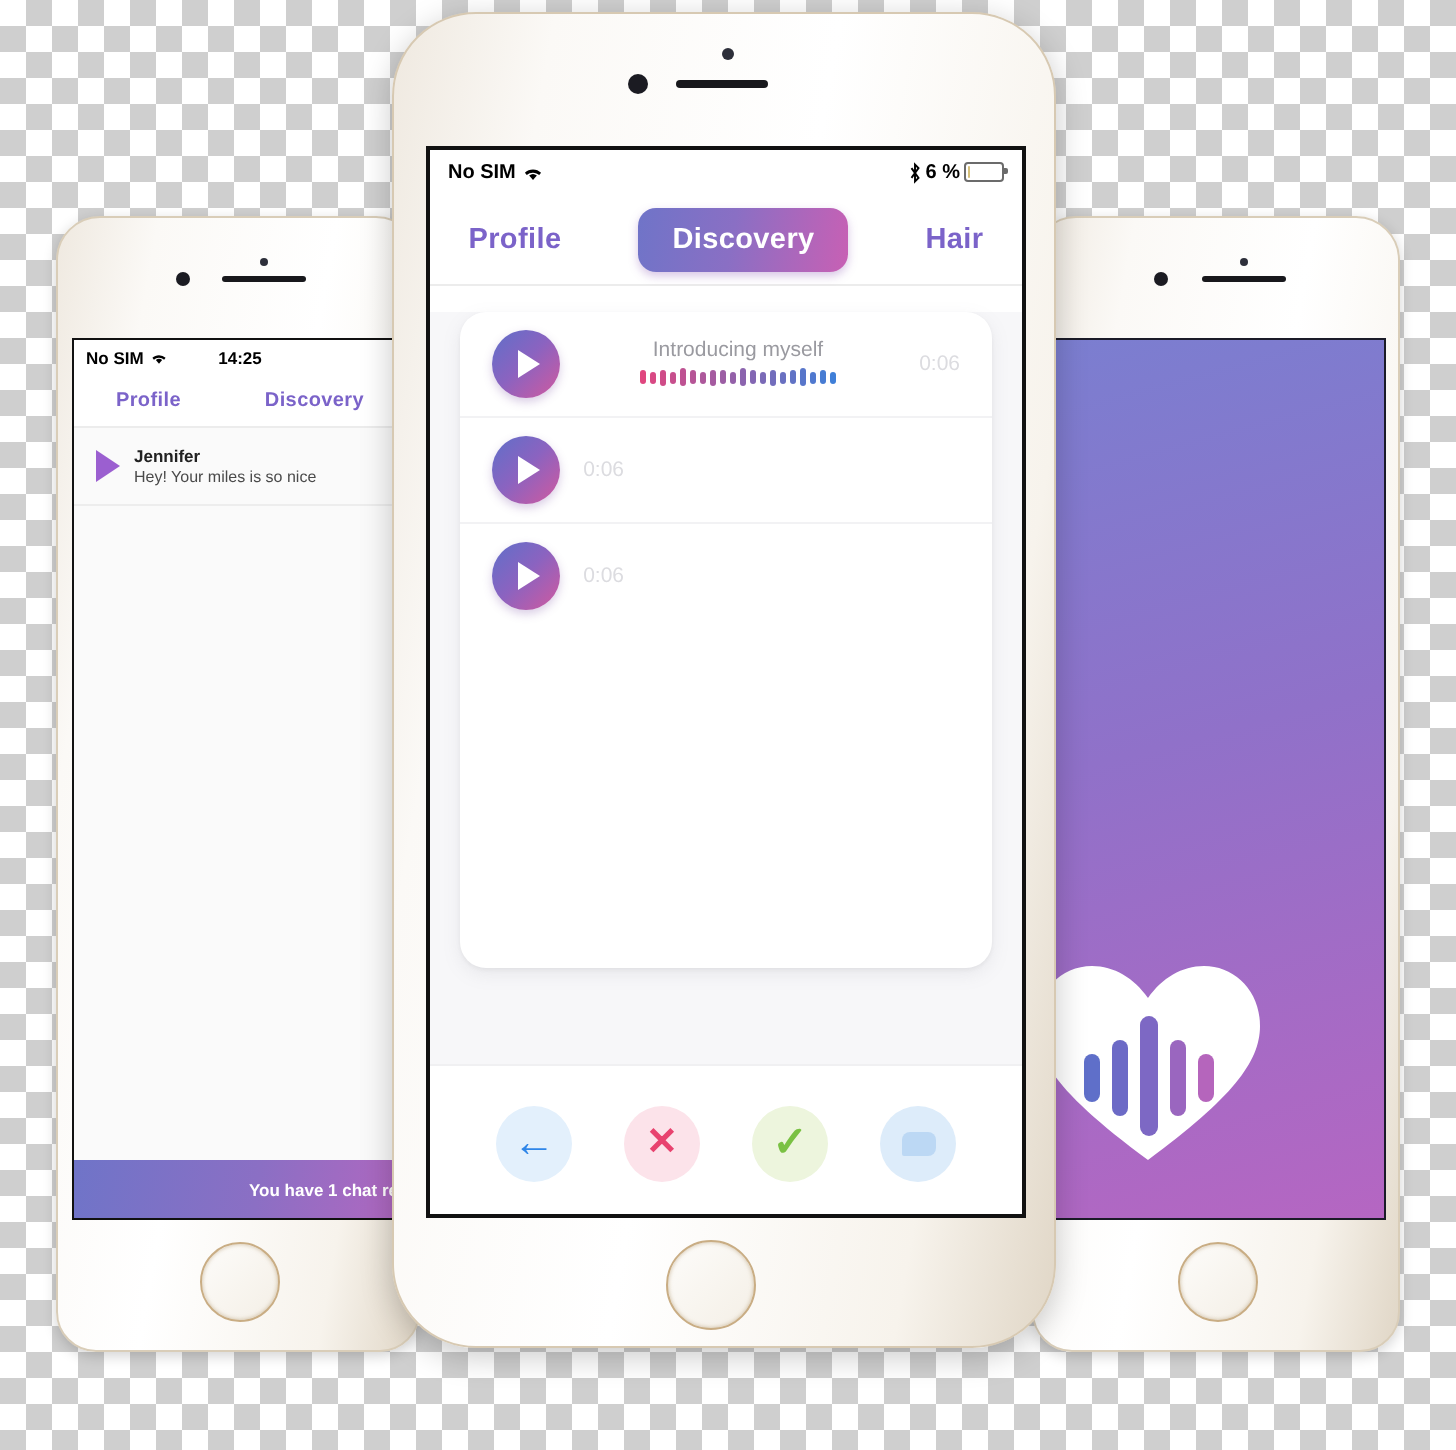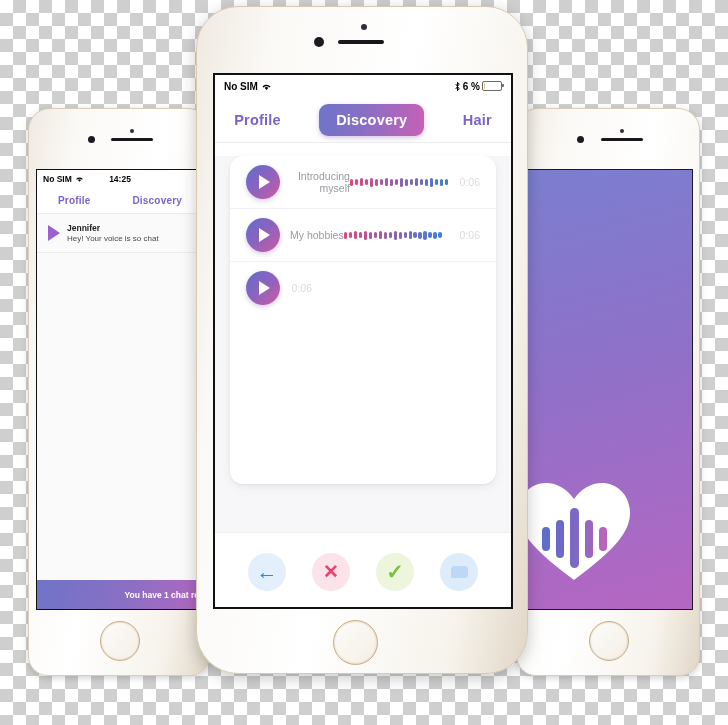--- a/index.html
+++ b/index.html
@@ -128,21 +128,21 @@
     background: linear-gradient(135deg,#5f6fc9 0%,#8b63c0 48%,#d1599f 100%);
     display:flex; align-items:center; justify-content:center;
     box-shadow:0 2px 5px rgba(130,90,170,.3);
   }
   .play-tri {
     width:0; height:0; margin-left:3px;
     border-left:11px solid #fff;
     border-top:7px solid transparent;
     border-bottom:7px solid transparent;
   }
-  .wave-wrap { flex:1; position:relative; display:flex; flex-direction:row; align-items:center;text-align:right; }
+  .wave-wrap { flex:1; position:relative; display:flex; flex-direction:column; align-items:center; }
   .clip-title { font-size:10.5px; color:#9a9aa0; margin-bottom:1px; }
   .wave { display:flex; align-items:center; gap:1.6px; height:13px; }
   .wave i { display:block; width:3.4px; border-radius:2px; }
   .dur { font-size:10.5px; color:#dcdce0; flex:none; width:22px; text-align:right; }
 
   
   .actions {
     position:absolute; left:0; right:0; bottom:10px;
     display:flex; align-items:center; justify-content:space-around;
     padding:0 20px;
@@ -209,21 +209,21 @@
     <div class="tabbar lp-tabbar">
       <div class="tab">Profile</div>
       <div class="tab">Discovery</div>
     </div>
 
     <div class="lp-list">
       <div class="lp-item">
         <div class="lp-play"></div>
         <div>
           <div class="lp-name">Jennifer</div>
-          <div class="lp-msg">Hey! Your voice is so chat</div>
+          <div class="lp-msg">Hey! Your miles is so nice</div>
         </div>
       </div>
     </div>
 
     <div class="lp-banner">
       <span>You have 1 chat re</span>
     </div>
   </div>
 </div>
 
@@ -314,45 +314,20 @@
                 <i style="height: 6px; background: rgb(63, 127, 216);"></i>
               </div>
           </div>
           <div class="dur">0:06</div>
         </div>
 
         <div class="audio-row">
           <div class="play-btn">
               <div class="play-tri"></div>
             </div>
-          <div class="wave-wrap">
-            <div class="clip-title">My hobbies</div>
-            <div class="wave">
-                <i style="height: 7px; background: rgb(224, 70, 127);"></i>
-                <i style="height: 6px; background: rgb(216, 73, 132);"></i>
-                <i style="height: 8px; background: rgb(207, 76, 136);"></i>
-                <i style="height: 6px; background: rgb(199, 79, 141);"></i>
-                <i style="height: 9px; background: rgb(190, 82, 146);"></i>
-                <i style="height: 7px; background: rgb(182, 85, 150);"></i>
-                <i style="height: 6px; background: rgb(173, 88, 155);"></i>
-                <i style="height: 8px; background: rgb(165, 91, 160);"></i>
-                <i style="height: 7px; background: rgb(156, 94, 164);"></i>
-                <i style="height: 6px; background: rgb(148, 97, 169);"></i>
-                <i style="height: 9px; background: rgb(139, 100, 174);"></i>
-                <i style="height: 7px; background: rgb(131, 103, 179);"></i>
-                <i style="height: 6px; background: rgb(122, 106, 183);"></i>
-                <i style="height: 8px; background: rgb(114, 109, 188);"></i>
-                <i style="height: 6px; background: rgb(105, 112, 193);"></i>
-                <i style="height: 7px; background: rgb(97, 115, 197);"></i>
-                <i style="height: 9px; background: rgb(88, 118, 202);"></i>
-                <i style="height: 6px; background: rgb(80, 121, 207);"></i>
-                <i style="height: 7px; background: rgb(71, 124, 211);"></i>
-                <i style="height: 6px; background: rgb(63, 127, 216);"></i>
-              </div>
-          </div>
           <div class="dur">0:06</div>
         </div>
 
         <div class="audio-row">
           <div class="play-btn">
               <div class="play-tri"></div>
             </div>
           <div class="dur">0:06</div>
         </div>
       </div>

